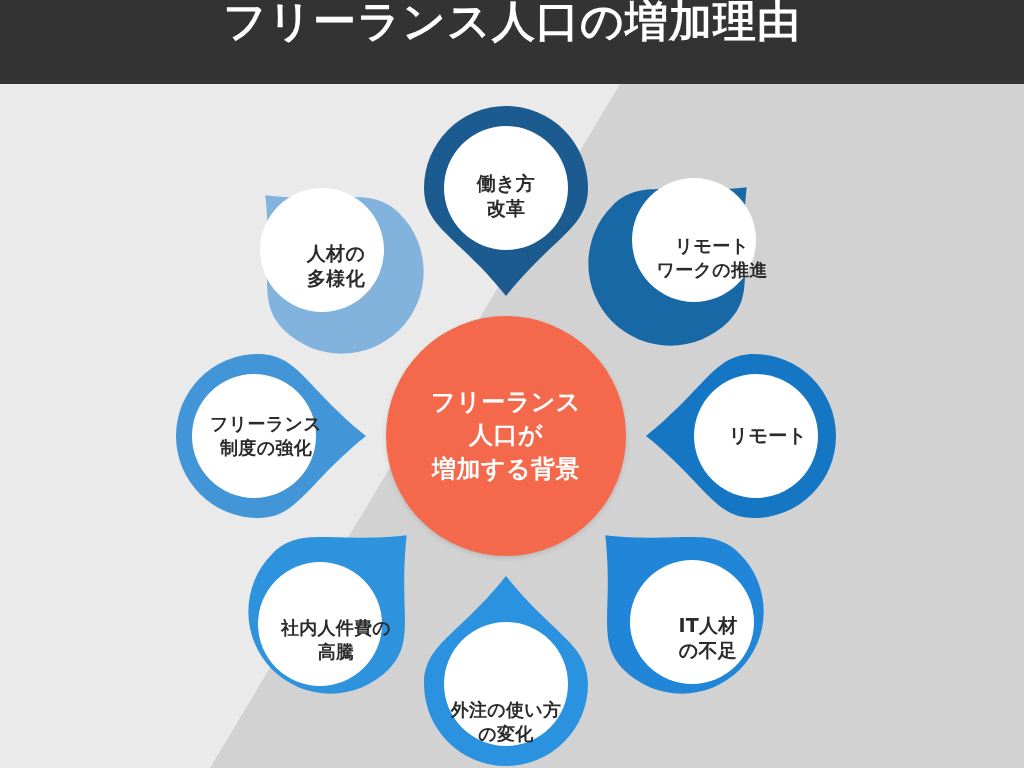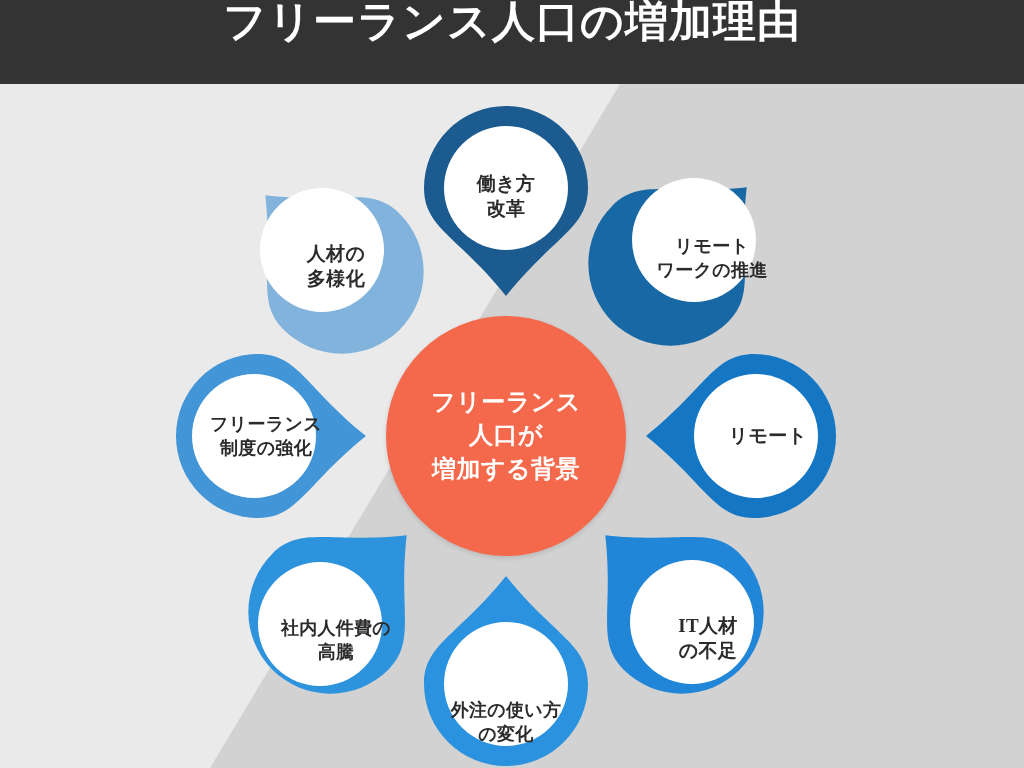--- a/index.html
+++ b/index.html
@@ -172,21 +172,21 @@
       <div class="pin-label" style="padding-left:22px;">リモート</div>
     </div>
 
     <div class="pin" id="pin-3">
       <svg viewBox="0 0 200 200">
         <g transform="rotate(135 100 100)">
           <path d="M100 200 C 52 140, 18 132, 18 92 A 82 82 0 1 1 182 92 C 182 132, 148 140, 100 200 Z" fill="#2286d8"></path>
         </g>
         <circle cx="116" cy="116" r="62" fill="#ffffff"></circle>
       </svg>
-      <div class="pin-label" style="padding-left:32px; padding-top:32px;font-family:Liberation Serif, serif;">IT人材
+      <div class="pin-label" style="padding-left:32px; padding-top:32px;">IT人材
 の不足</div>
     </div>
 
     <div class="pin" id="pin-4">
       <svg viewBox="0 0 200 200">
         <g transform="rotate(180 100 100)">
           <path d="M100 200 C 52 140, 18 132, 18 92 A 82 82 0 1 1 182 92 C 182 132, 148 140, 100 200 Z" fill="#2b92e0"></path>
         </g>
         <circle cx="100" cy="108" r="62" fill="#ffffff"></circle>
       </svg>

